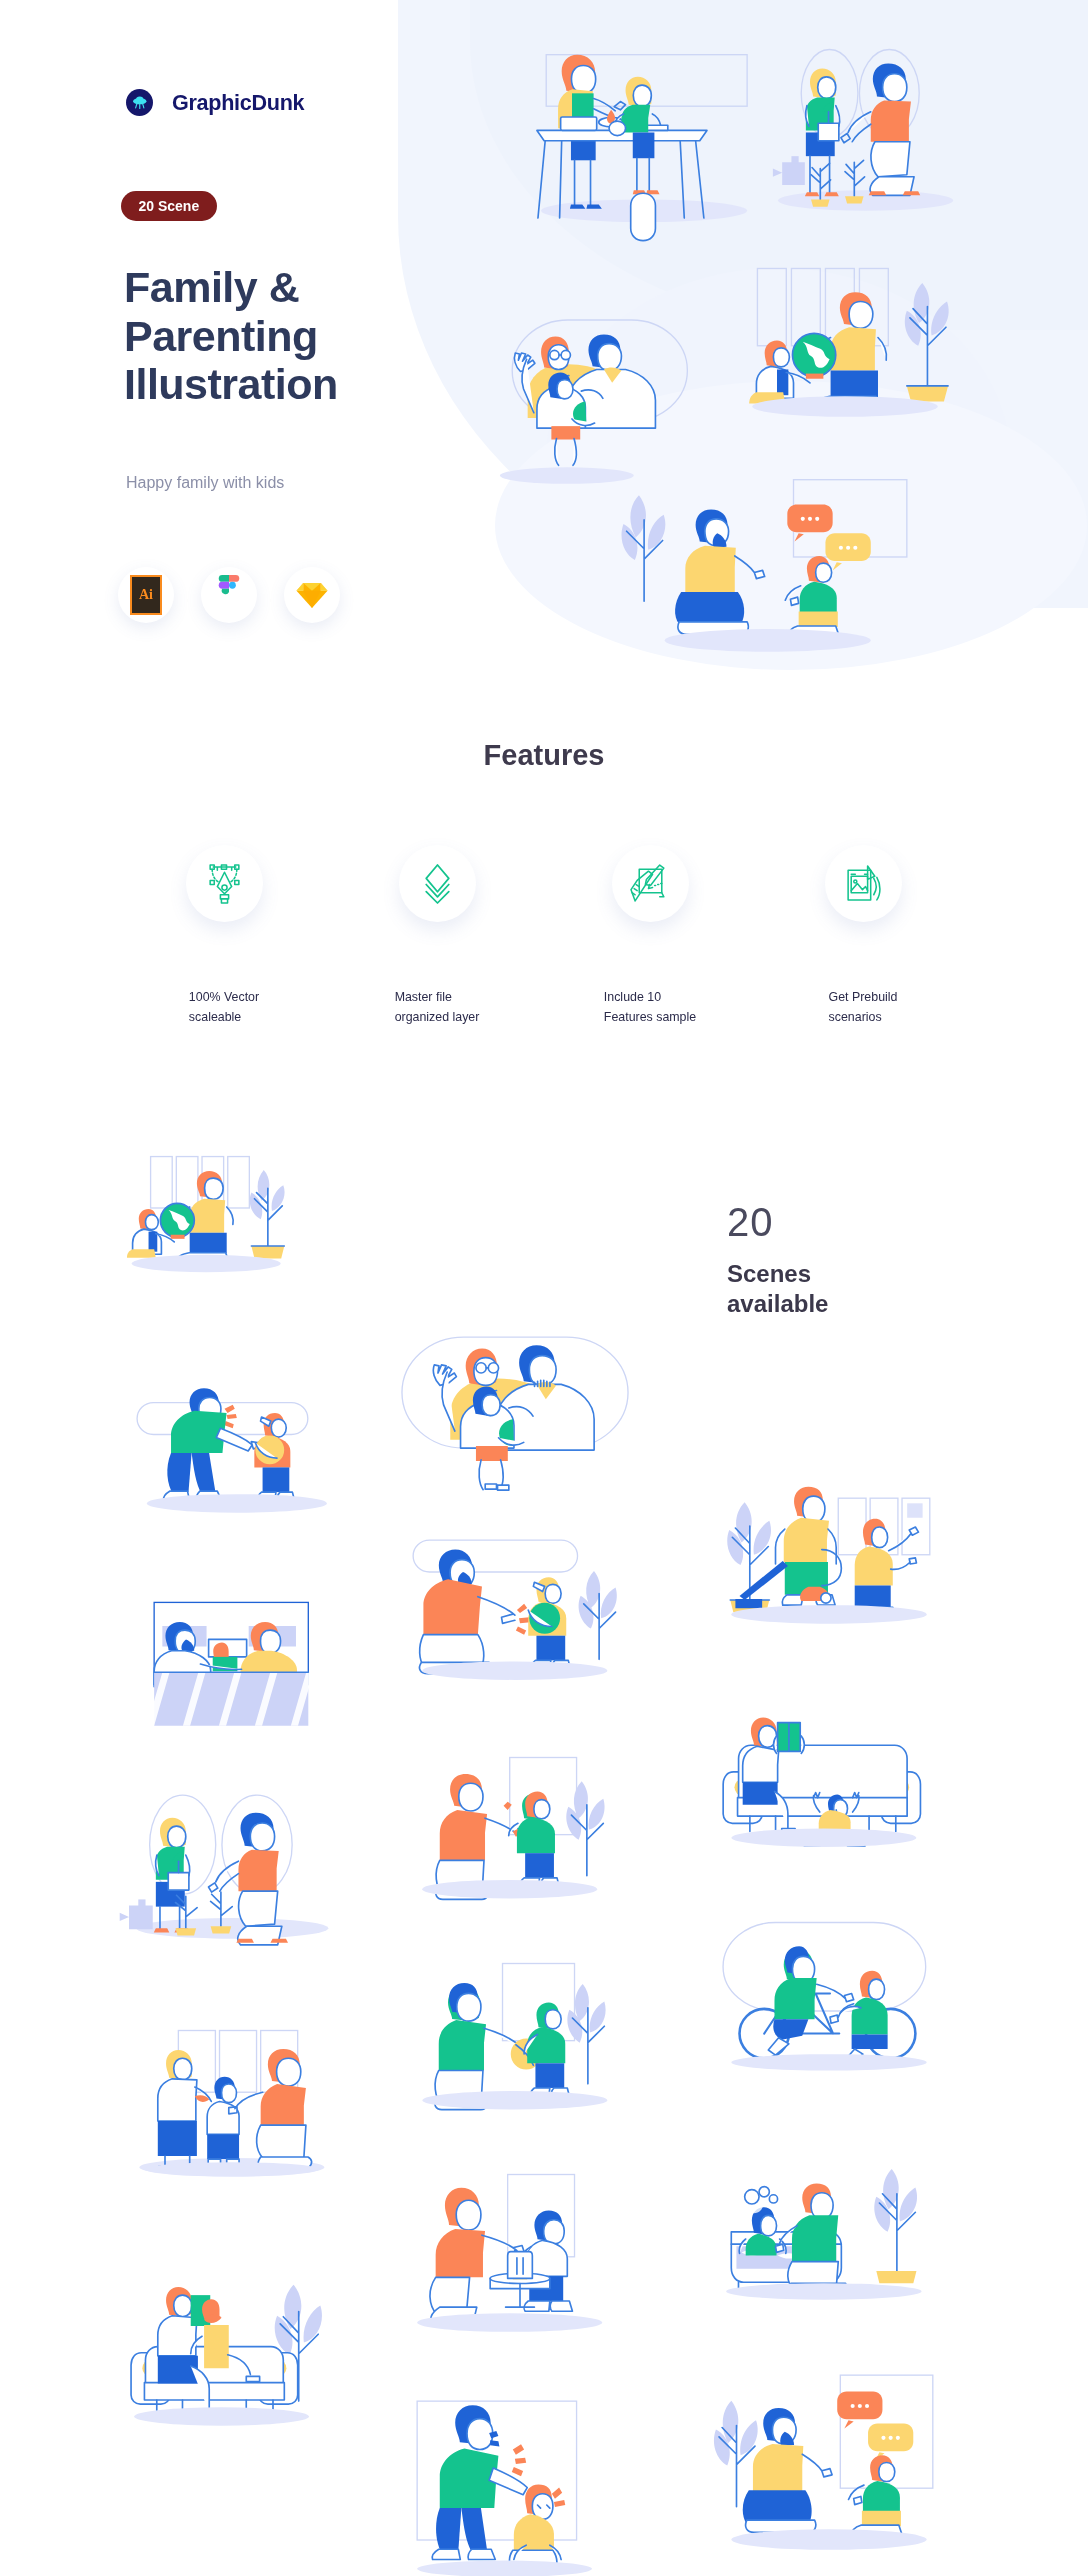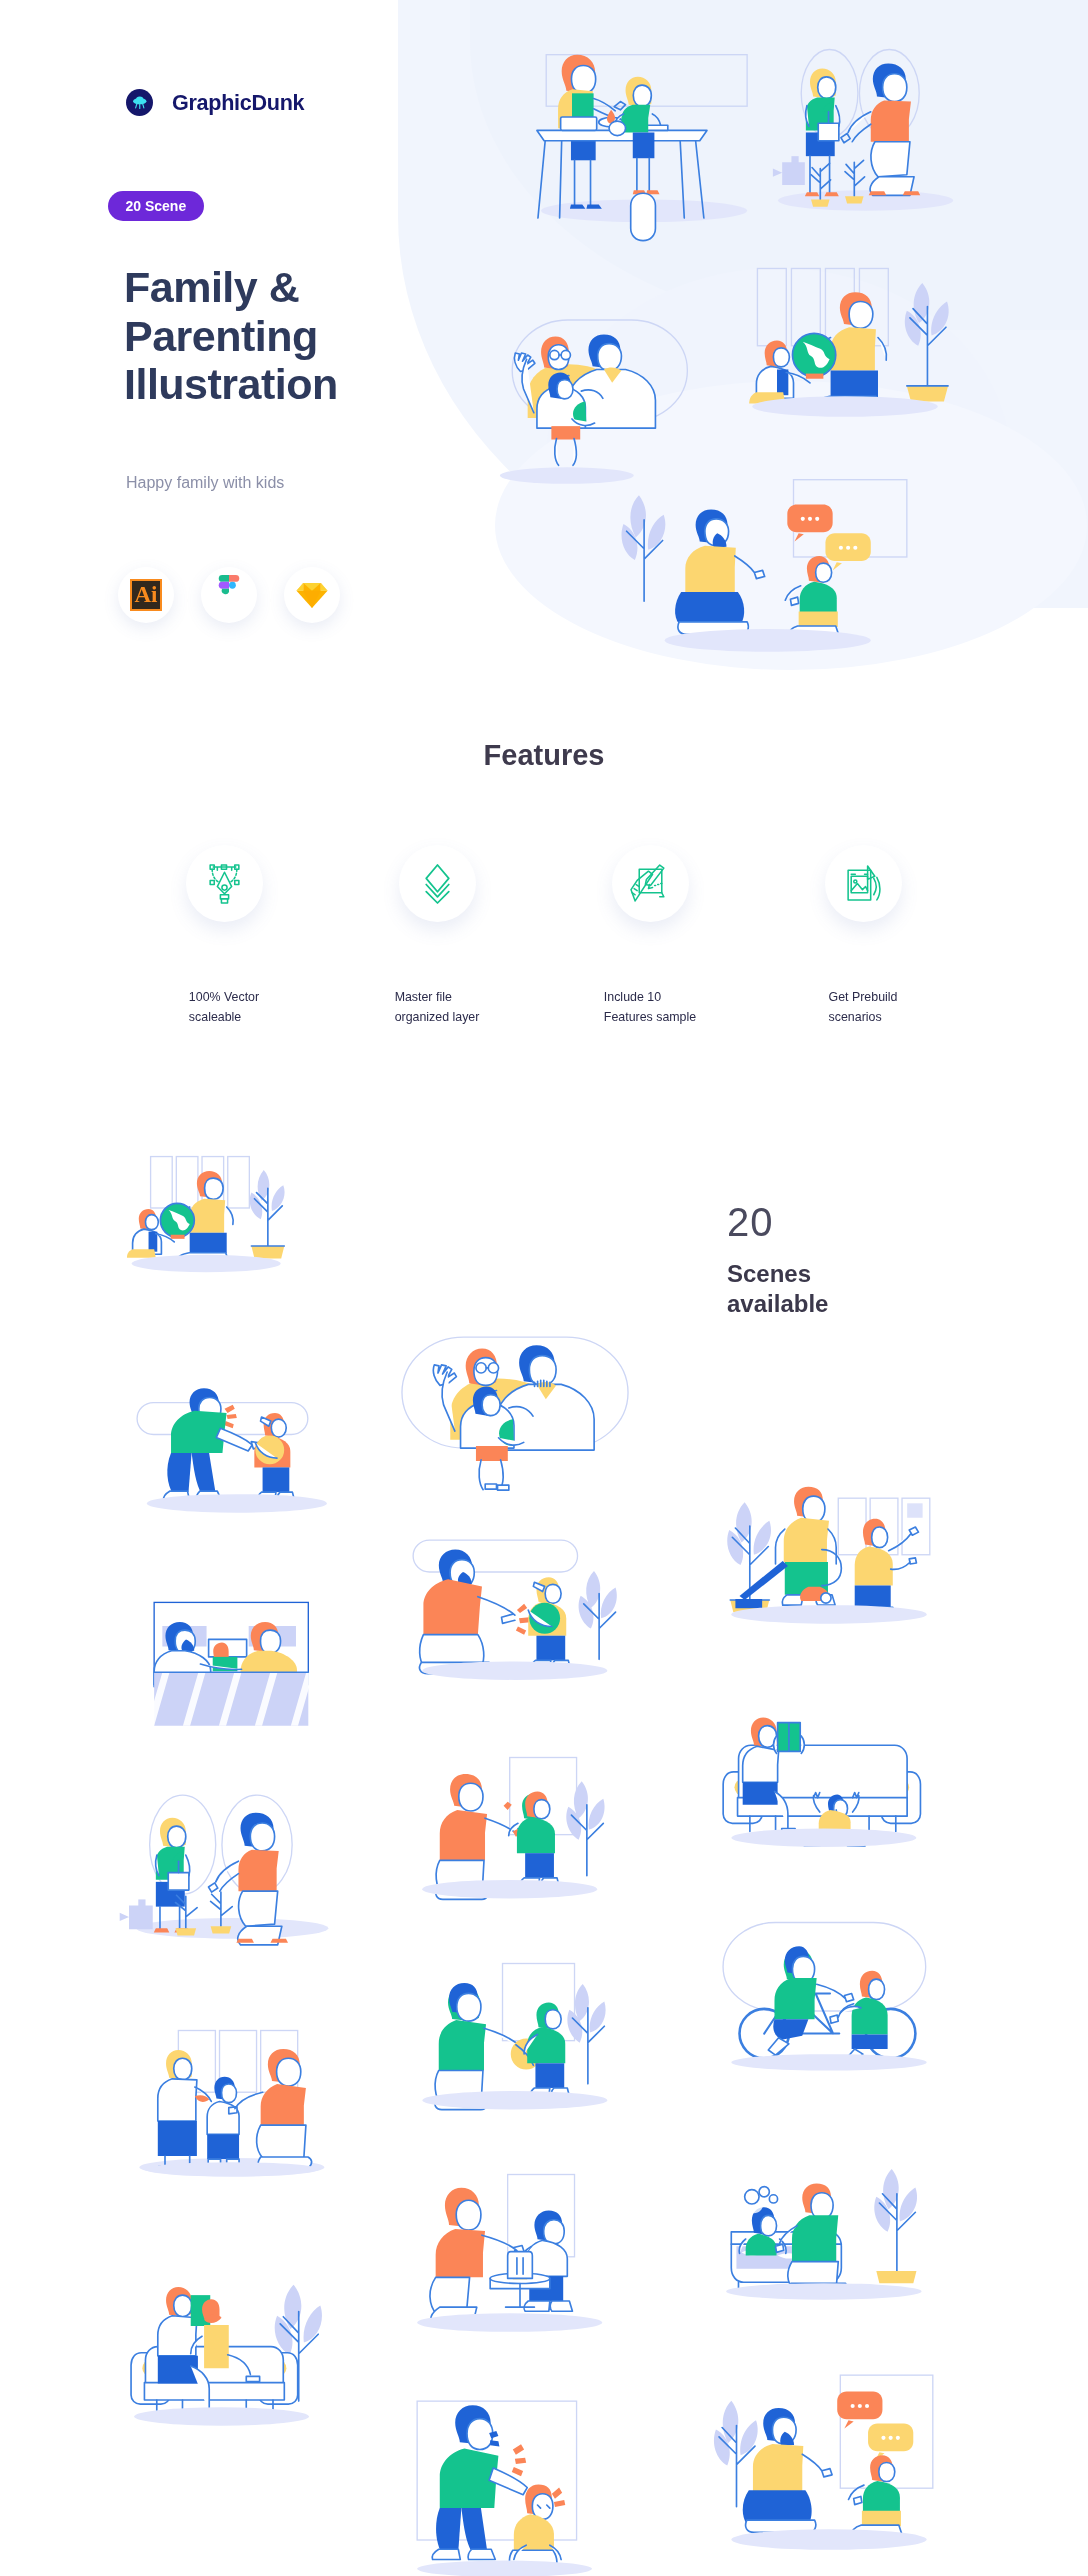--- a/index.html
+++ b/index.html
@@ -32,36 +32,36 @@
     position:absolute; left:495px; top:381px; width:592px; height:289px;
     background:#f4f7fe; border-radius:50%;
   }
 
   .logo-row { position:absolute; left:126px; top:89px; display:flex; align-items:center; gap:19px; }
   .logo-mark { width:27px; height:27px; border-radius:50%; background:#15176b;
                display:flex; align-items:center; justify-content:center; }
   .logo-text { font-size:21.6px; font-weight:bold; color:#15176b; letter-spacing:-0.3px;
                font-family:"Liberation Sans", sans-serif; }
 
-  .badge { position:absolute; left:108px; top:191px;
-           background:#6d28d9; color:#fff; font-size:14px; font-weight:bold;
+  .badge { position:absolute; left:121px; top:191px;
+           background:#7f1d1d; color:#fff; font-size:14px; font-weight:bold;
            padding:7.2px 17.5px; border-radius:20.6px; display:inline-block; }
 
   .hero-title { position:absolute; left:124px; top:263px; width:319px;
                 font-size:43px; line-height:1.13; font-weight:bold; color:#2e3a5c;
                 letter-spacing:-0.5px; }
   .hero-sub { position:absolute; left:126px; top:474px; font-size:16px; color:#8b8fa8; }
 
   .apps { position:absolute; left:118px; top:567px; display:flex; gap:27px; }
   .app-chip { width:56px; height:56px; border-radius:50%; background:#fff;
               box-shadow:0 5.2px 15.5px rgba(86,110,180,.13);
               display:flex; align-items:center; justify-content:center; }
 
-  .ai-ico { width:32px; height:32px; background:#32281d; border:2.1px solid #f98b1e;
-            color:#f98b1e; font-size:23px; font-weight:bold; display:flex;
+  .ai-ico { width:32px; height:40px; background:#32281d; border:2.1px solid #f98b1e;
+            color:#f98b1e; font-size:14px; font-weight:bold; display:flex;
             align-items:center; justify-content:center; font-family:"Liberation Serif", serif; }
 
   
   .features-h { position:absolute; left:0; top:739px; width:1088px; text-align:center;
                 font-size:29px; font-weight:bold; color:#3e3a4d; }
   .features { position:absolute; left:139px; top:845px; width:809px;
               display:flex; justify-content:space-between; }
   .feat { width:170px; display:flex; flex-direction:column; align-items:center; }
   .feat-ico { width:77px; height:77px; border-radius:50%; background:#fff;
               box-shadow:0 8.2px 18.5px rgba(92,116,187,.13);

